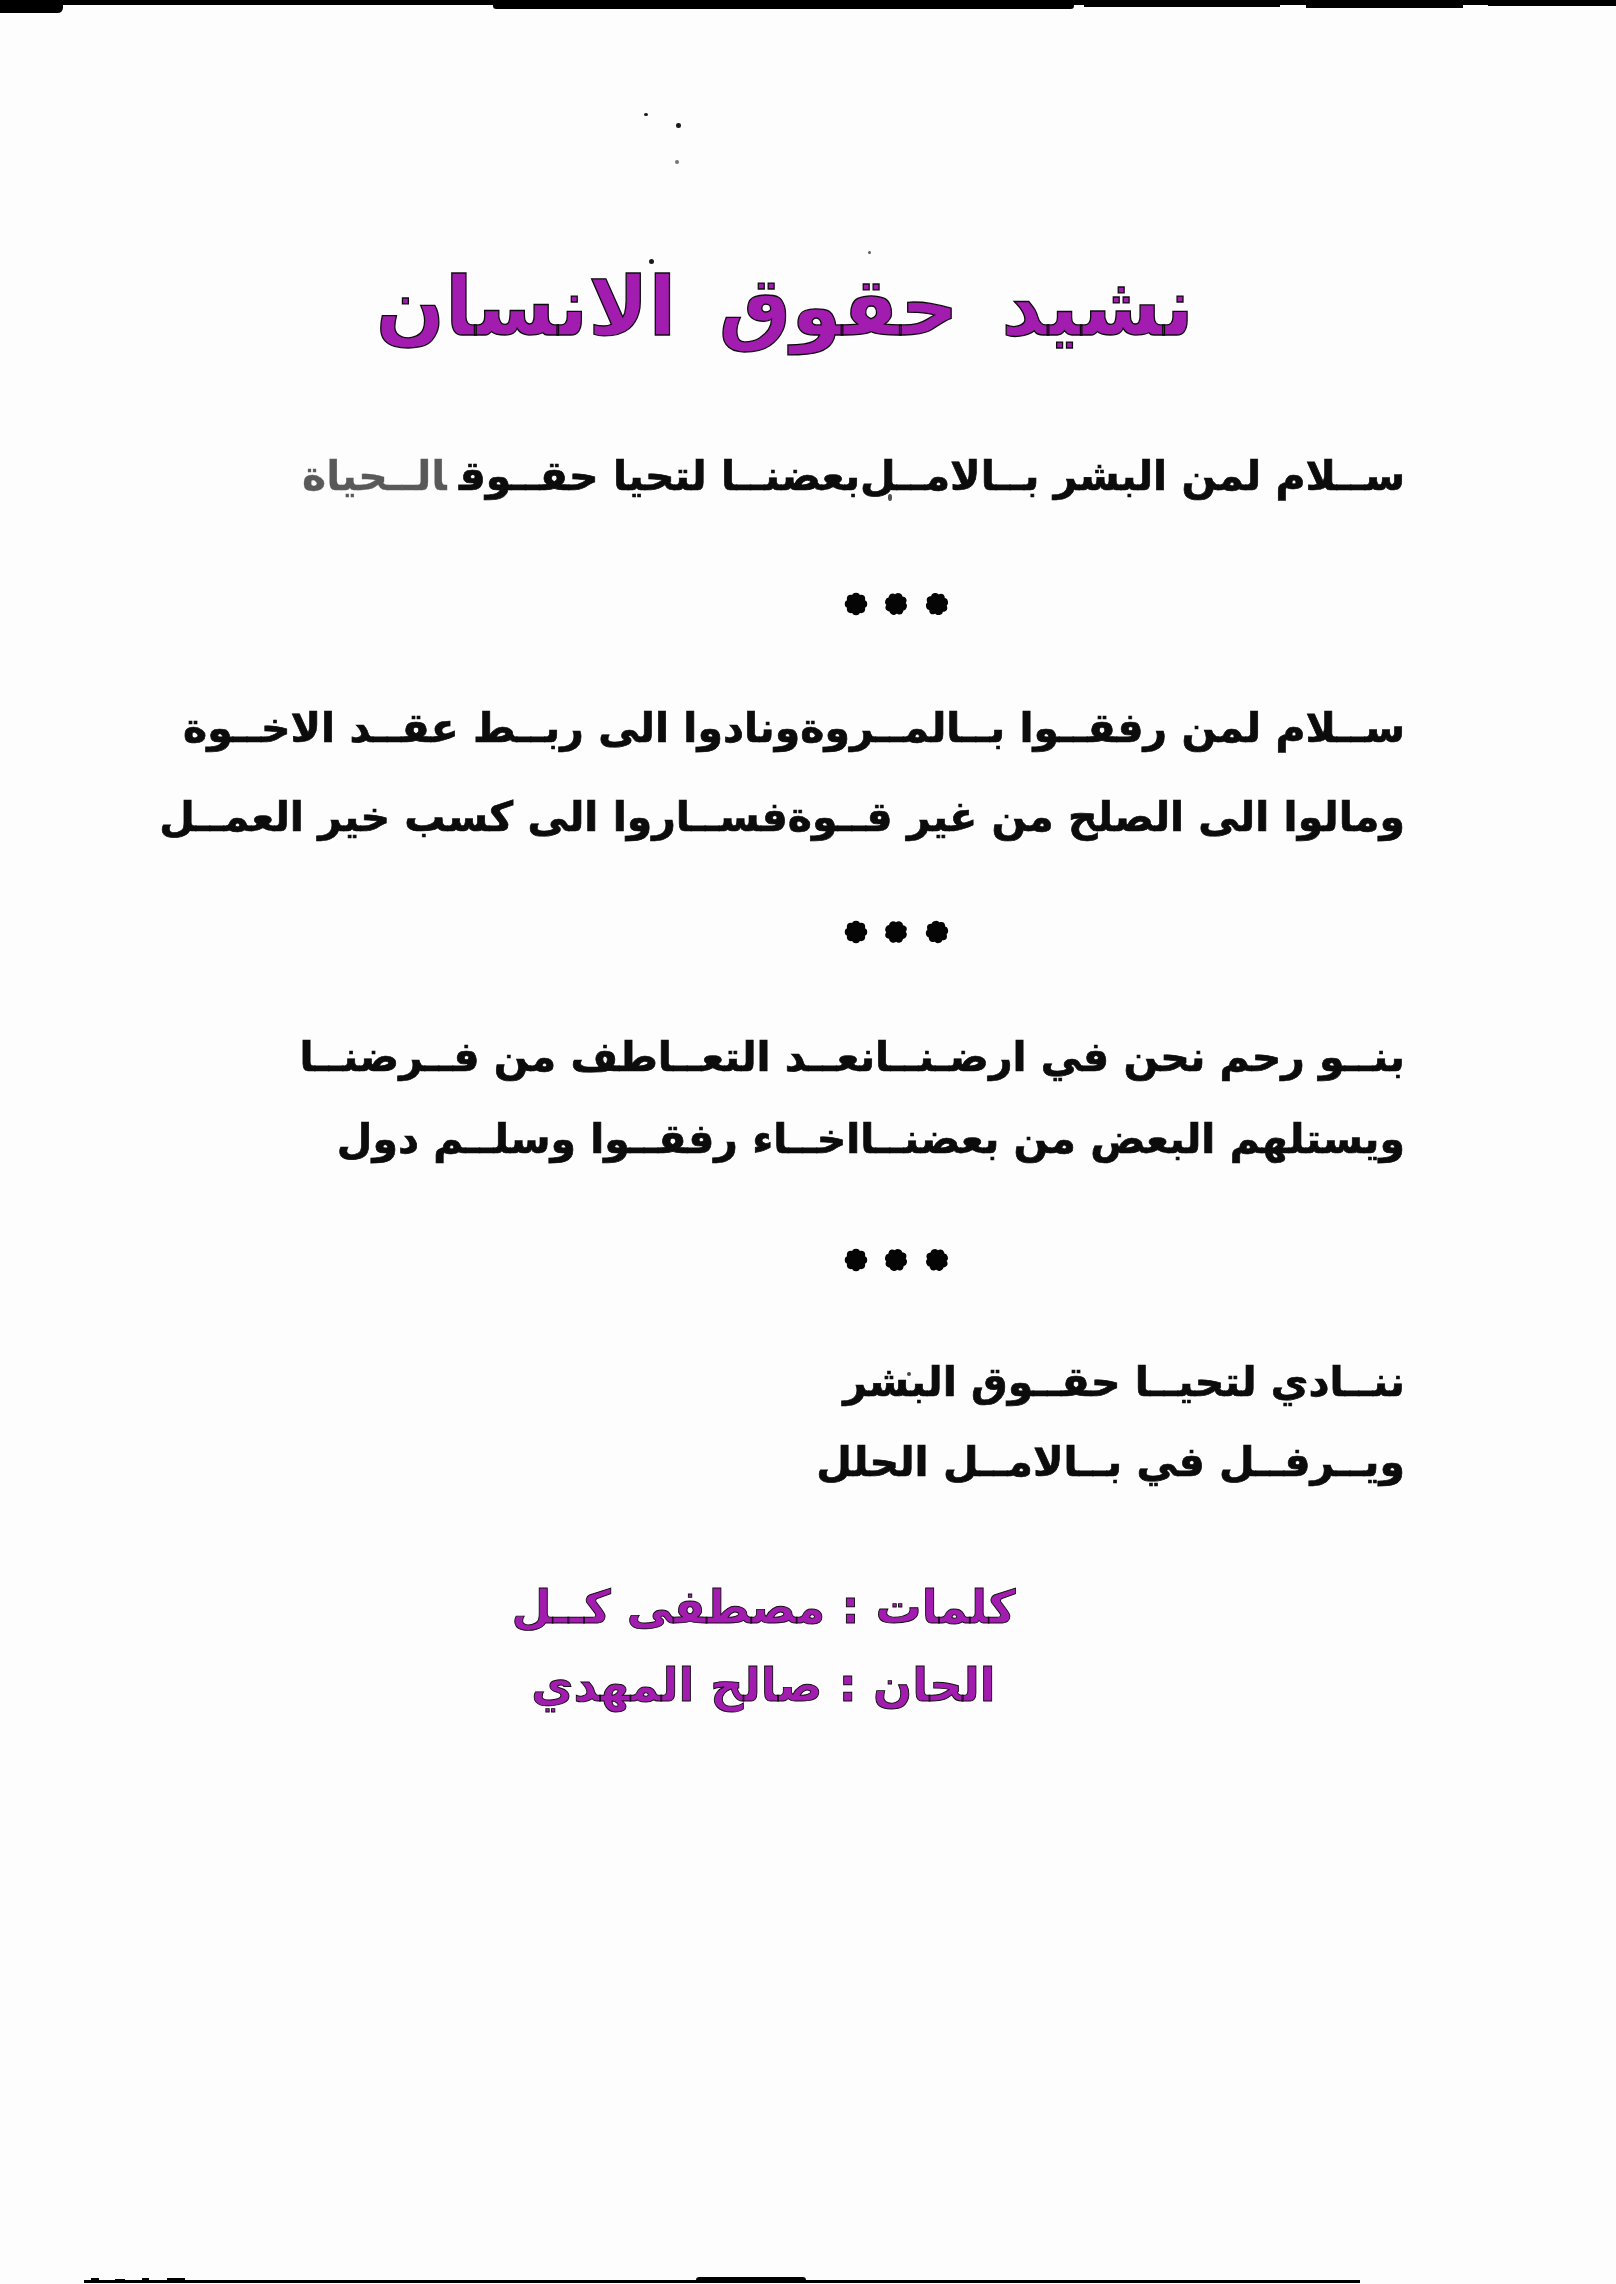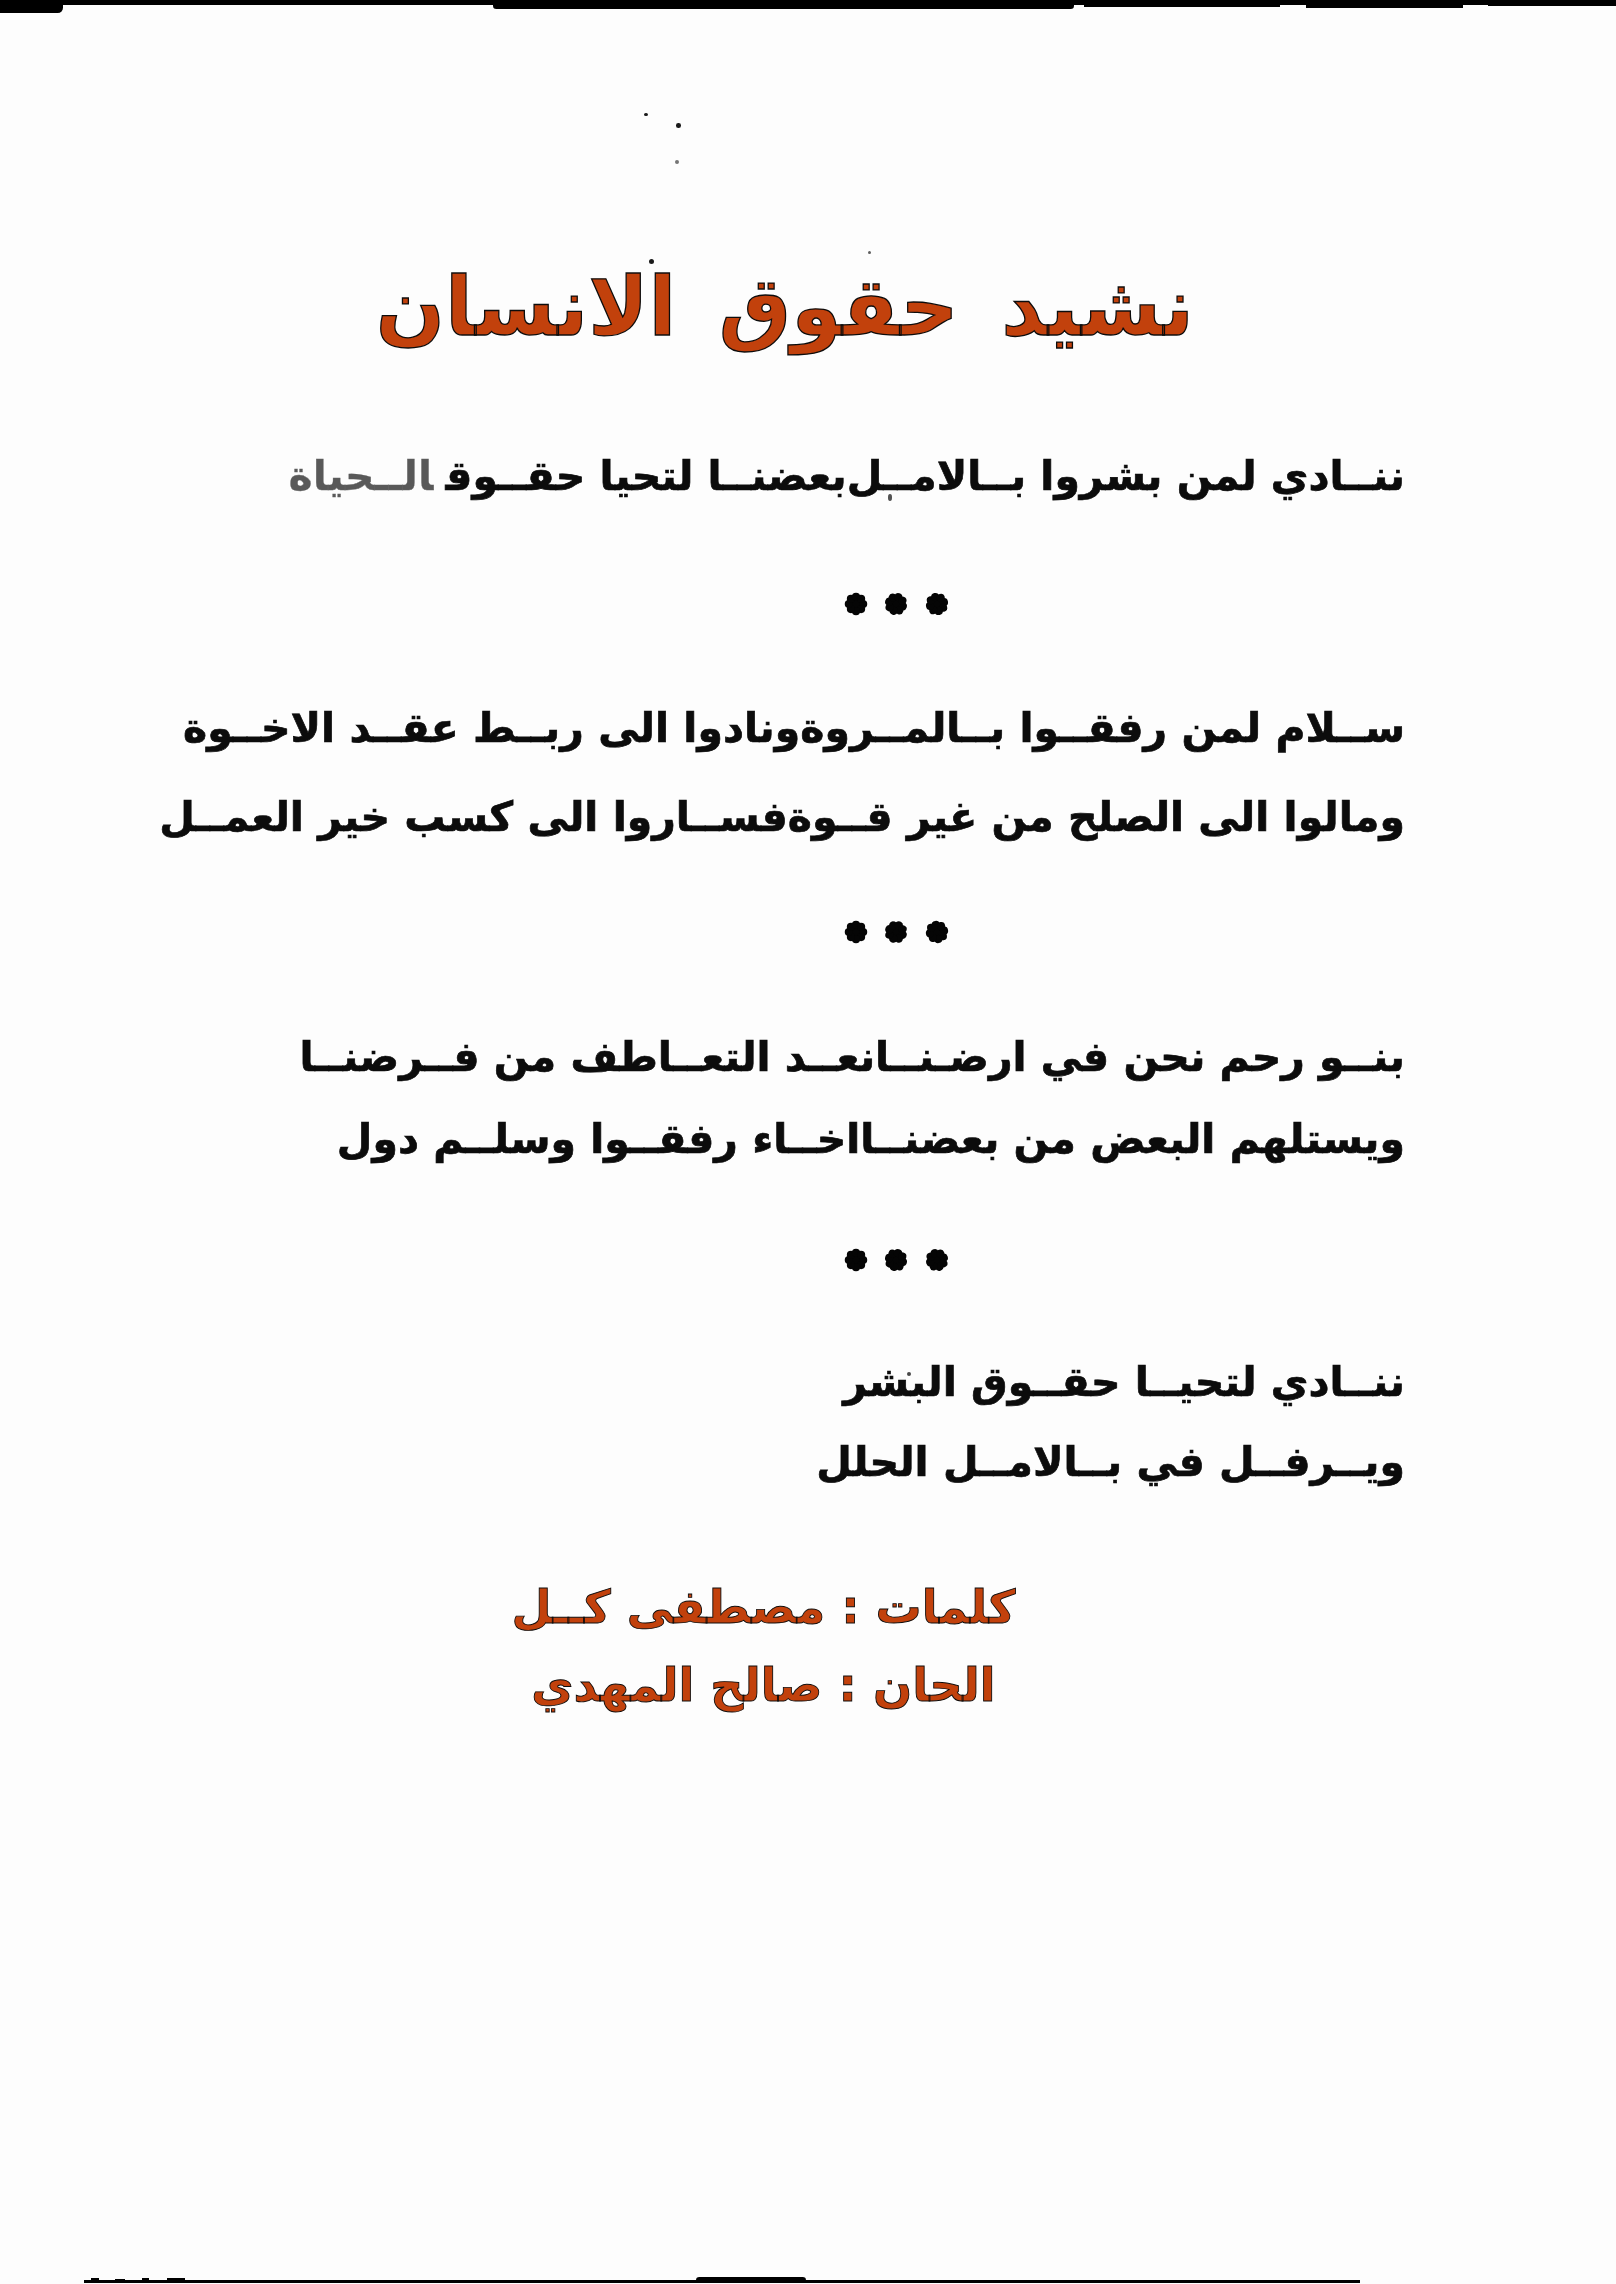--- a/index.html
+++ b/index.html
@@ -10,21 +10,21 @@
     height:2284px;
     background:#fdfdfd;
     overflow:hidden;
     font-family:"DejaVu Sans", sans-serif;
     color:#0c0c0c;
   }
   .arabic {
     direction:rtl;
     unicode-bidi:isolate;
     font-weight:700;
-    color:#c2410c;
+    color:#a21caf;
   }
   .title {
     position:absolute;
     top:260px;
     left:587px;
     width:607px;
     text-align:center;
     font-size:81px;
     word-spacing:14.4px;
     -webkit-text-stroke:1.3px #0c0c0c;
@@ -93,21 +93,21 @@
   <div class="dot" style="left:676px; top:123px; width:4.6px; height:4.6px;"></div>
   <div class="dot" style="left:675px; top:160px; width:3.9px; height:3.9px; opacity:.6;"></div>
   <div class="dot" style="left:649px; top:259px; width:5.2px; height:5.2px;"></div>
   <div class="dot" style="left:868px; top:251px; width:3.3px; height:3.3px; opacity:.7;"></div>
   <div class="dot" style="left:888px; top:494px; width:3.9px; height:6.5px; opacity:.75;"></div>
   <div class="dot" style="left:907px; top:1372px; width:3.9px; height:3.9px; opacity:.8;"></div>
 
   <h1 class="title arabic">نشيد حقوق الانسان</h1>
 
   <div class="verse v1">
-    <span class="hemi">ننــادي لمن بشروا بــالامــل</span>
+    <span class="hemi">ســلام لمن البشر بــالامــل</span>
     <span class="hemi"><span>بعضنــا لتحيا حقــوق</span><span class="faded">الــحياة</span></span>
   </div>
 
   <div class="stars stars1">
     <span class="star">
         <svg width="26" height="26" viewBox="0 0 40 40">
           <g fill="#050505">
             <circle cx="20" cy="20" r="8.5"></circle>
             <circle cx="31" cy="20" r="6.3"></circle>
             <circle cx="27.8" cy="27.8" r="6.3"></circle>

